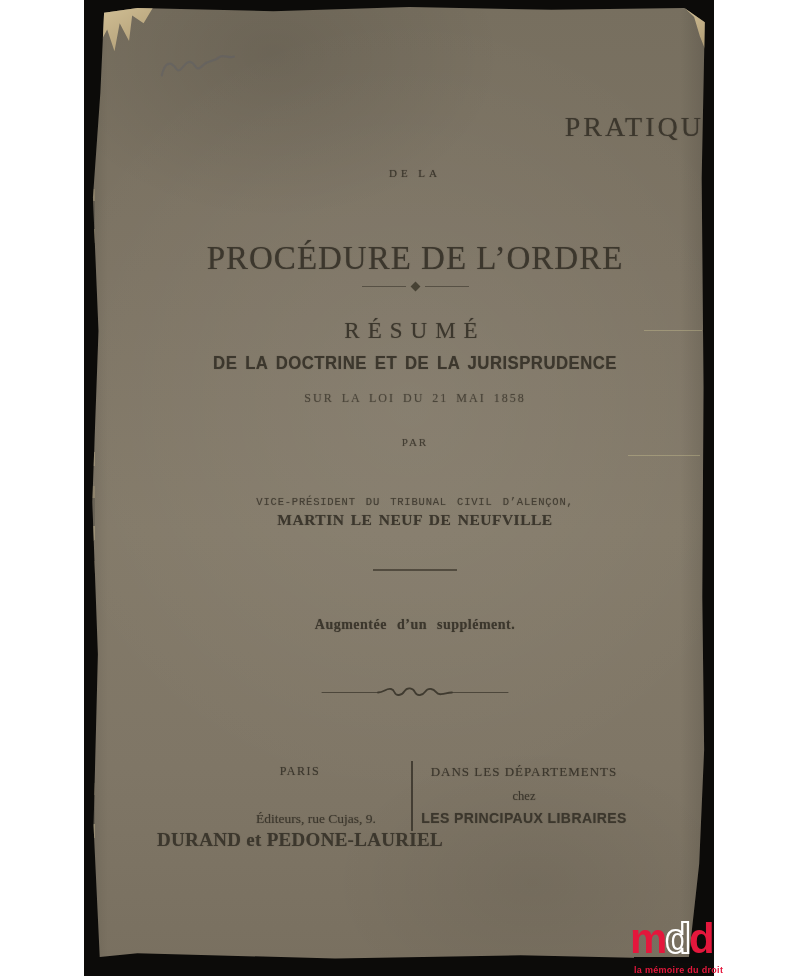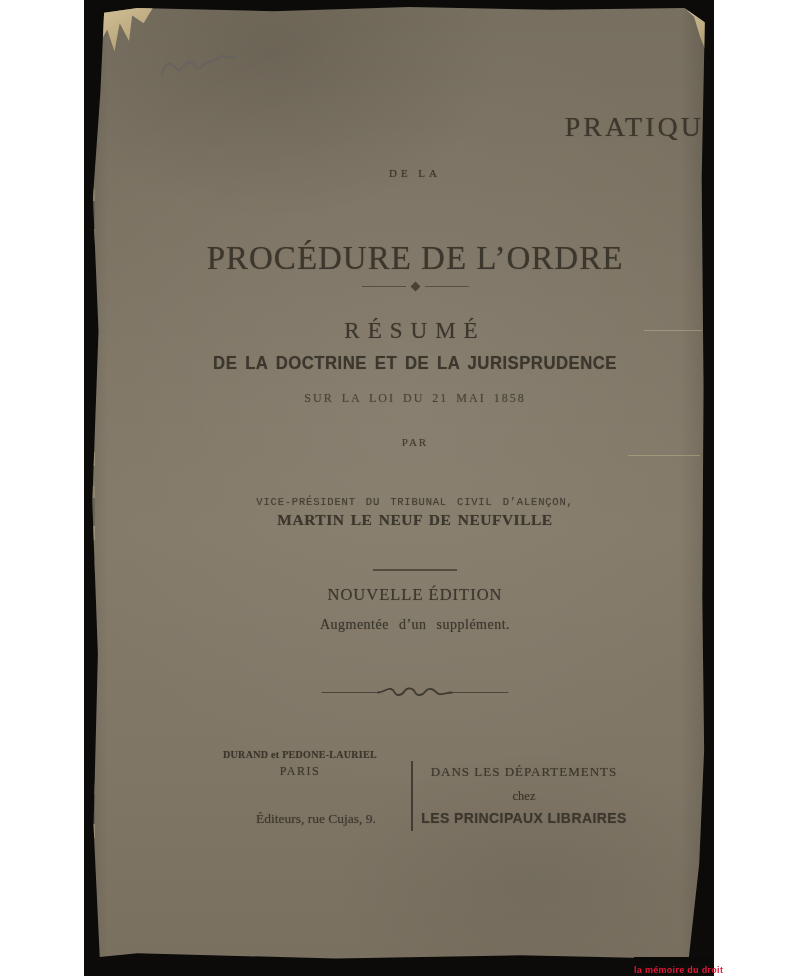--- a/index.html
+++ b/index.html
@@ -74,28 +74,28 @@
     top:346px;font-size:18px;font-weight:bold;font-family:"Liberation Sans",sans-serif;
     letter-spacing:.5px;word-spacing:3px;transform:scaleX(.93);transform-origin:50% 50%;
   }
   .t-loi{top:384px;font-size:12px;letter-spacing:2px;word-spacing:3px;opacity:.8;}
   .t-par{top:429px;font-size:11px;letter-spacing:2px;opacity:.9;}
   .t-author{top:456px;font-size:15.5px;font-weight:bold;letter-spacing:.5px;word-spacing:2px;margin-top:48px;}
   .t-quals{top:488px;font-size:10.5px;line-height:14.5px;letter-spacing:.8px;word-spacing:3px;opacity:.88;font-family:Liberation Mono, monospace;}
   .rule{top:550px;}
   .rule span{display:inline-block;width:84px;height:2px;background:rgba(64,59,48,.75);}
   .t-edition{top:578px;font-size:16.5px;letter-spacing:1px;}
-  .t-ednote{top:610px;font-size:14px;font-weight:normal;letter-spacing:.5px;word-spacing:6px;}
+  .t-ednote{top:610px;font-size:14px;font-weight:bold;letter-spacing:.5px;word-spacing:6px;}
   .flourish{position:absolute;left:18px;top:676px;width:618px;}
   .flourish svg{display:block;margin:0 auto;}
   
   .imprint-left{position:absolute;left:60px;top:0;width:304px;text-align:center;text-shadow:0 0 1px rgba(60,55,45,.5);}
   .imprint-right{position:absolute;left:284px;top:0;width:304px;text-align:center;text-shadow:0 0 1px rgba(60,55,45,.5);}
   .i-city{position:absolute;left:0;width:100%;top:757px;font-size:12px;letter-spacing:1.5px;}
-  .i-pub{position:absolute;left:0;width:100%;top:742px;font-size:10px;font-weight:bold;letter-spacing:.3px;}
+  .i-pub{position:absolute;left:0;width:100%;top:822px;font-size:19px;font-weight:bold;letter-spacing:.3px;}
   .i-addr{position:absolute;left:16px;width:100%;top:804px;font-size:13.5px;}
   .i-reg{position:absolute;left:0;width:100%;top:757px;font-size:13px;letter-spacing:1px;}
   .i-chez{position:absolute;left:0;width:100%;top:782px;font-size:12.5px;}
   .i-lib{position:absolute;left:0;width:100%;top:803px;font-size:14px;font-weight:bold;font-family:"Liberation Sans",sans-serif;letter-spacing:.4px;}
   .imprint-divider{position:absolute;left:323px;top:754px;width:2px;height:70px;background:rgba(52,48,39,.8);}
   
   .mdd{position:absolute;left:628px;top:914px;width:180px;height:62px;z-index:5;}
   .mdd-letters{
     position:absolute;left:2px;top:4px;line-height:1;
     font-family:"Liberation Sans",sans-serif;font-weight:bold;font-size:42px;letter-spacing:-2px;
@@ -141,21 +141,20 @@
   <div class="tb t-loi">SUR LA LOI DU 21 MAI 1858</div>
 
   <div class="tb t-par">PAR</div>
   <div class="tb t-author">MARTIN LE NEUF DE NEUFVILLE</div>
   <div class="tb t-quals">
     <div>VICE-PRÉSIDENT DU TRIBUNAL CIVIL D’ALENÇON,</div>
   </div>
 
   <div class="tb rule"><span></span></div>
 
-  <div class="tb t-edition">NOUVELLE ÉDITION</div>
   <div class="tb t-ednote">Augmentée d’un supplément.</div>
 
   <div class="flourish">
     <svg width="190" height="18" viewBox="0 0 190 18">
       <g fill="none" stroke="#403b30" stroke-linecap="round">
         <path d="M2 9.5 H58" stroke-width="1" opacity=".8"></path>
         <path d="M132 9.5 H188" stroke-width="1" opacity=".8"></path>
         <path d="M58 9.5 C64 9.5 66 5 71 6 C76 7 73 12.5 79 12 C86 11.4 83 4.6 90 5.4 C97 6.2 93 12.8 100 12 C107 11.2 104 5.2 111 6 C117 6.7 115 11.8 121 11.2 C126 10.7 127 9.5 132 9.5" stroke-width="1.8"></path>
       </g>
     </svg>
@@ -168,15 +167,18 @@
   </div>
   <div class="imprint-divider"></div>
   <div class="imprint-right">
     <div class="i-reg">DANS LES DÉPARTEMENTS</div>
     <div class="i-chez">chez</div>
     <div class="i-lib">LES PRINCIPAUX LIBRAIRES</div>
   </div>
 </div>
 
 <div class="mdd">
+  <div class="mdd-letters">
+    <span class="red">m</span><span class="outline">d</span><span class="red">d</span>
+  </div>
   <div class="mdd-bar"></div>
   <div class="mdd-tagline">la mémoire du droit</div>
 </div>
 
 </body></html>

